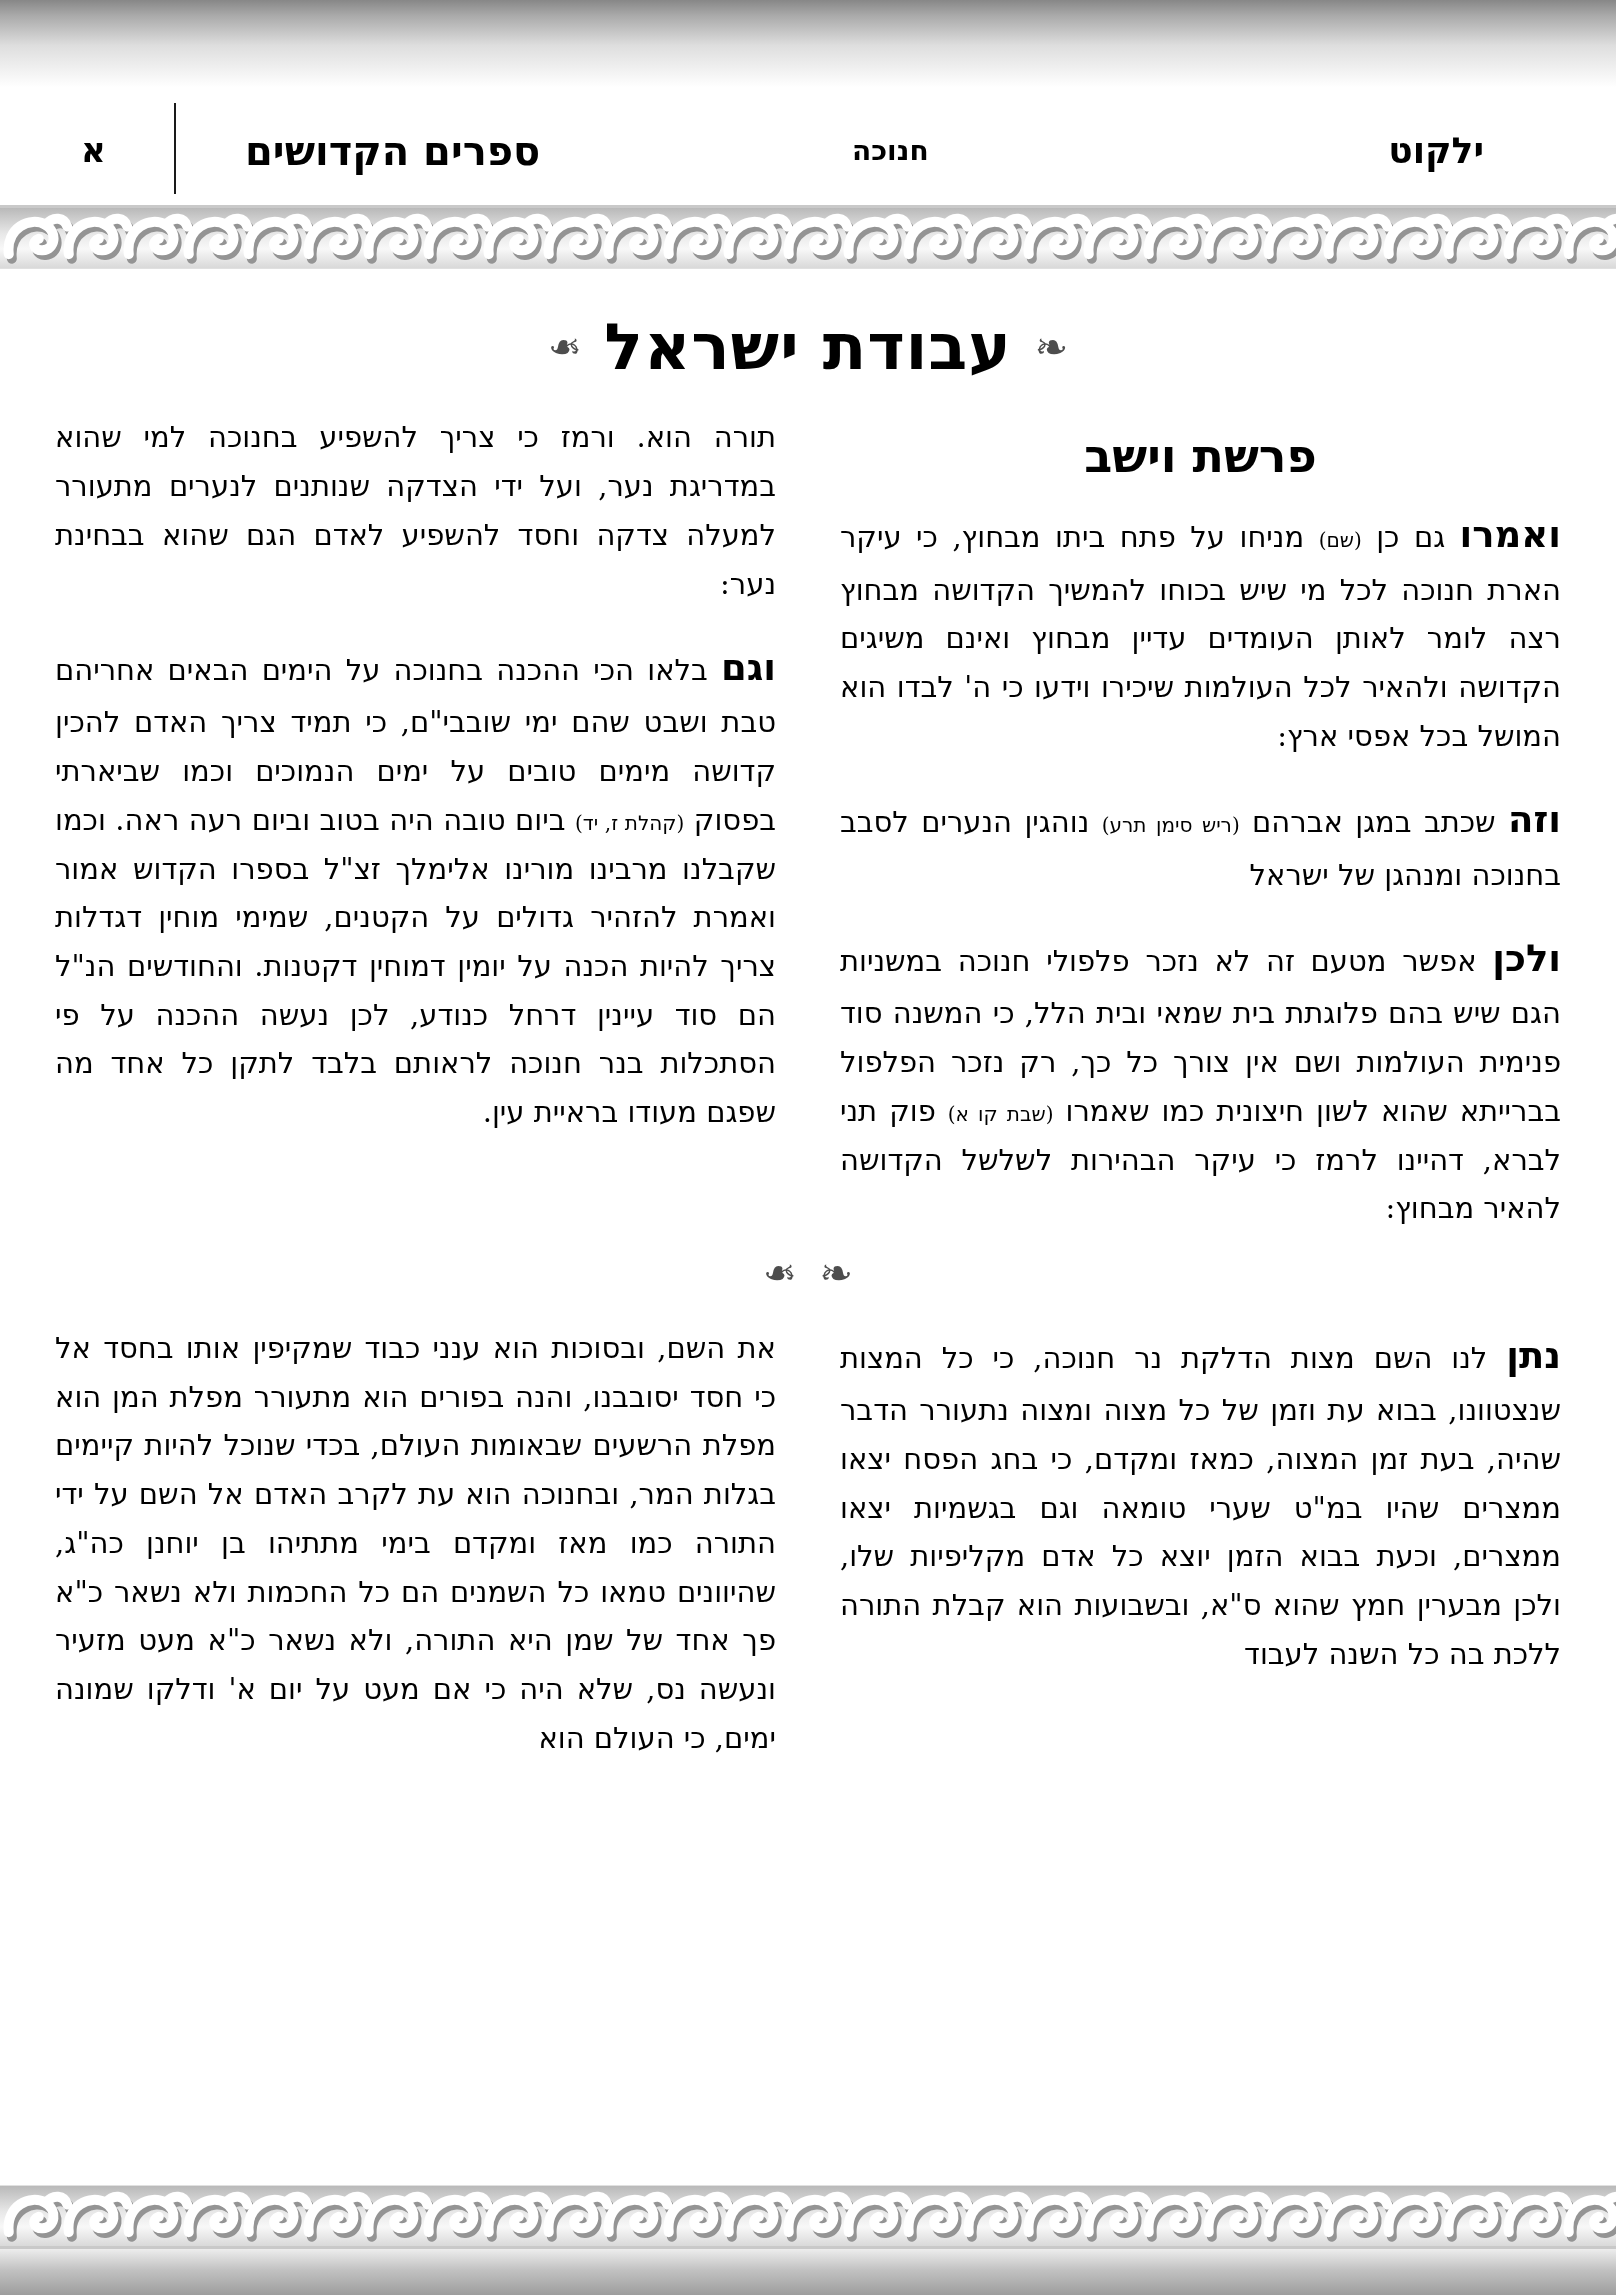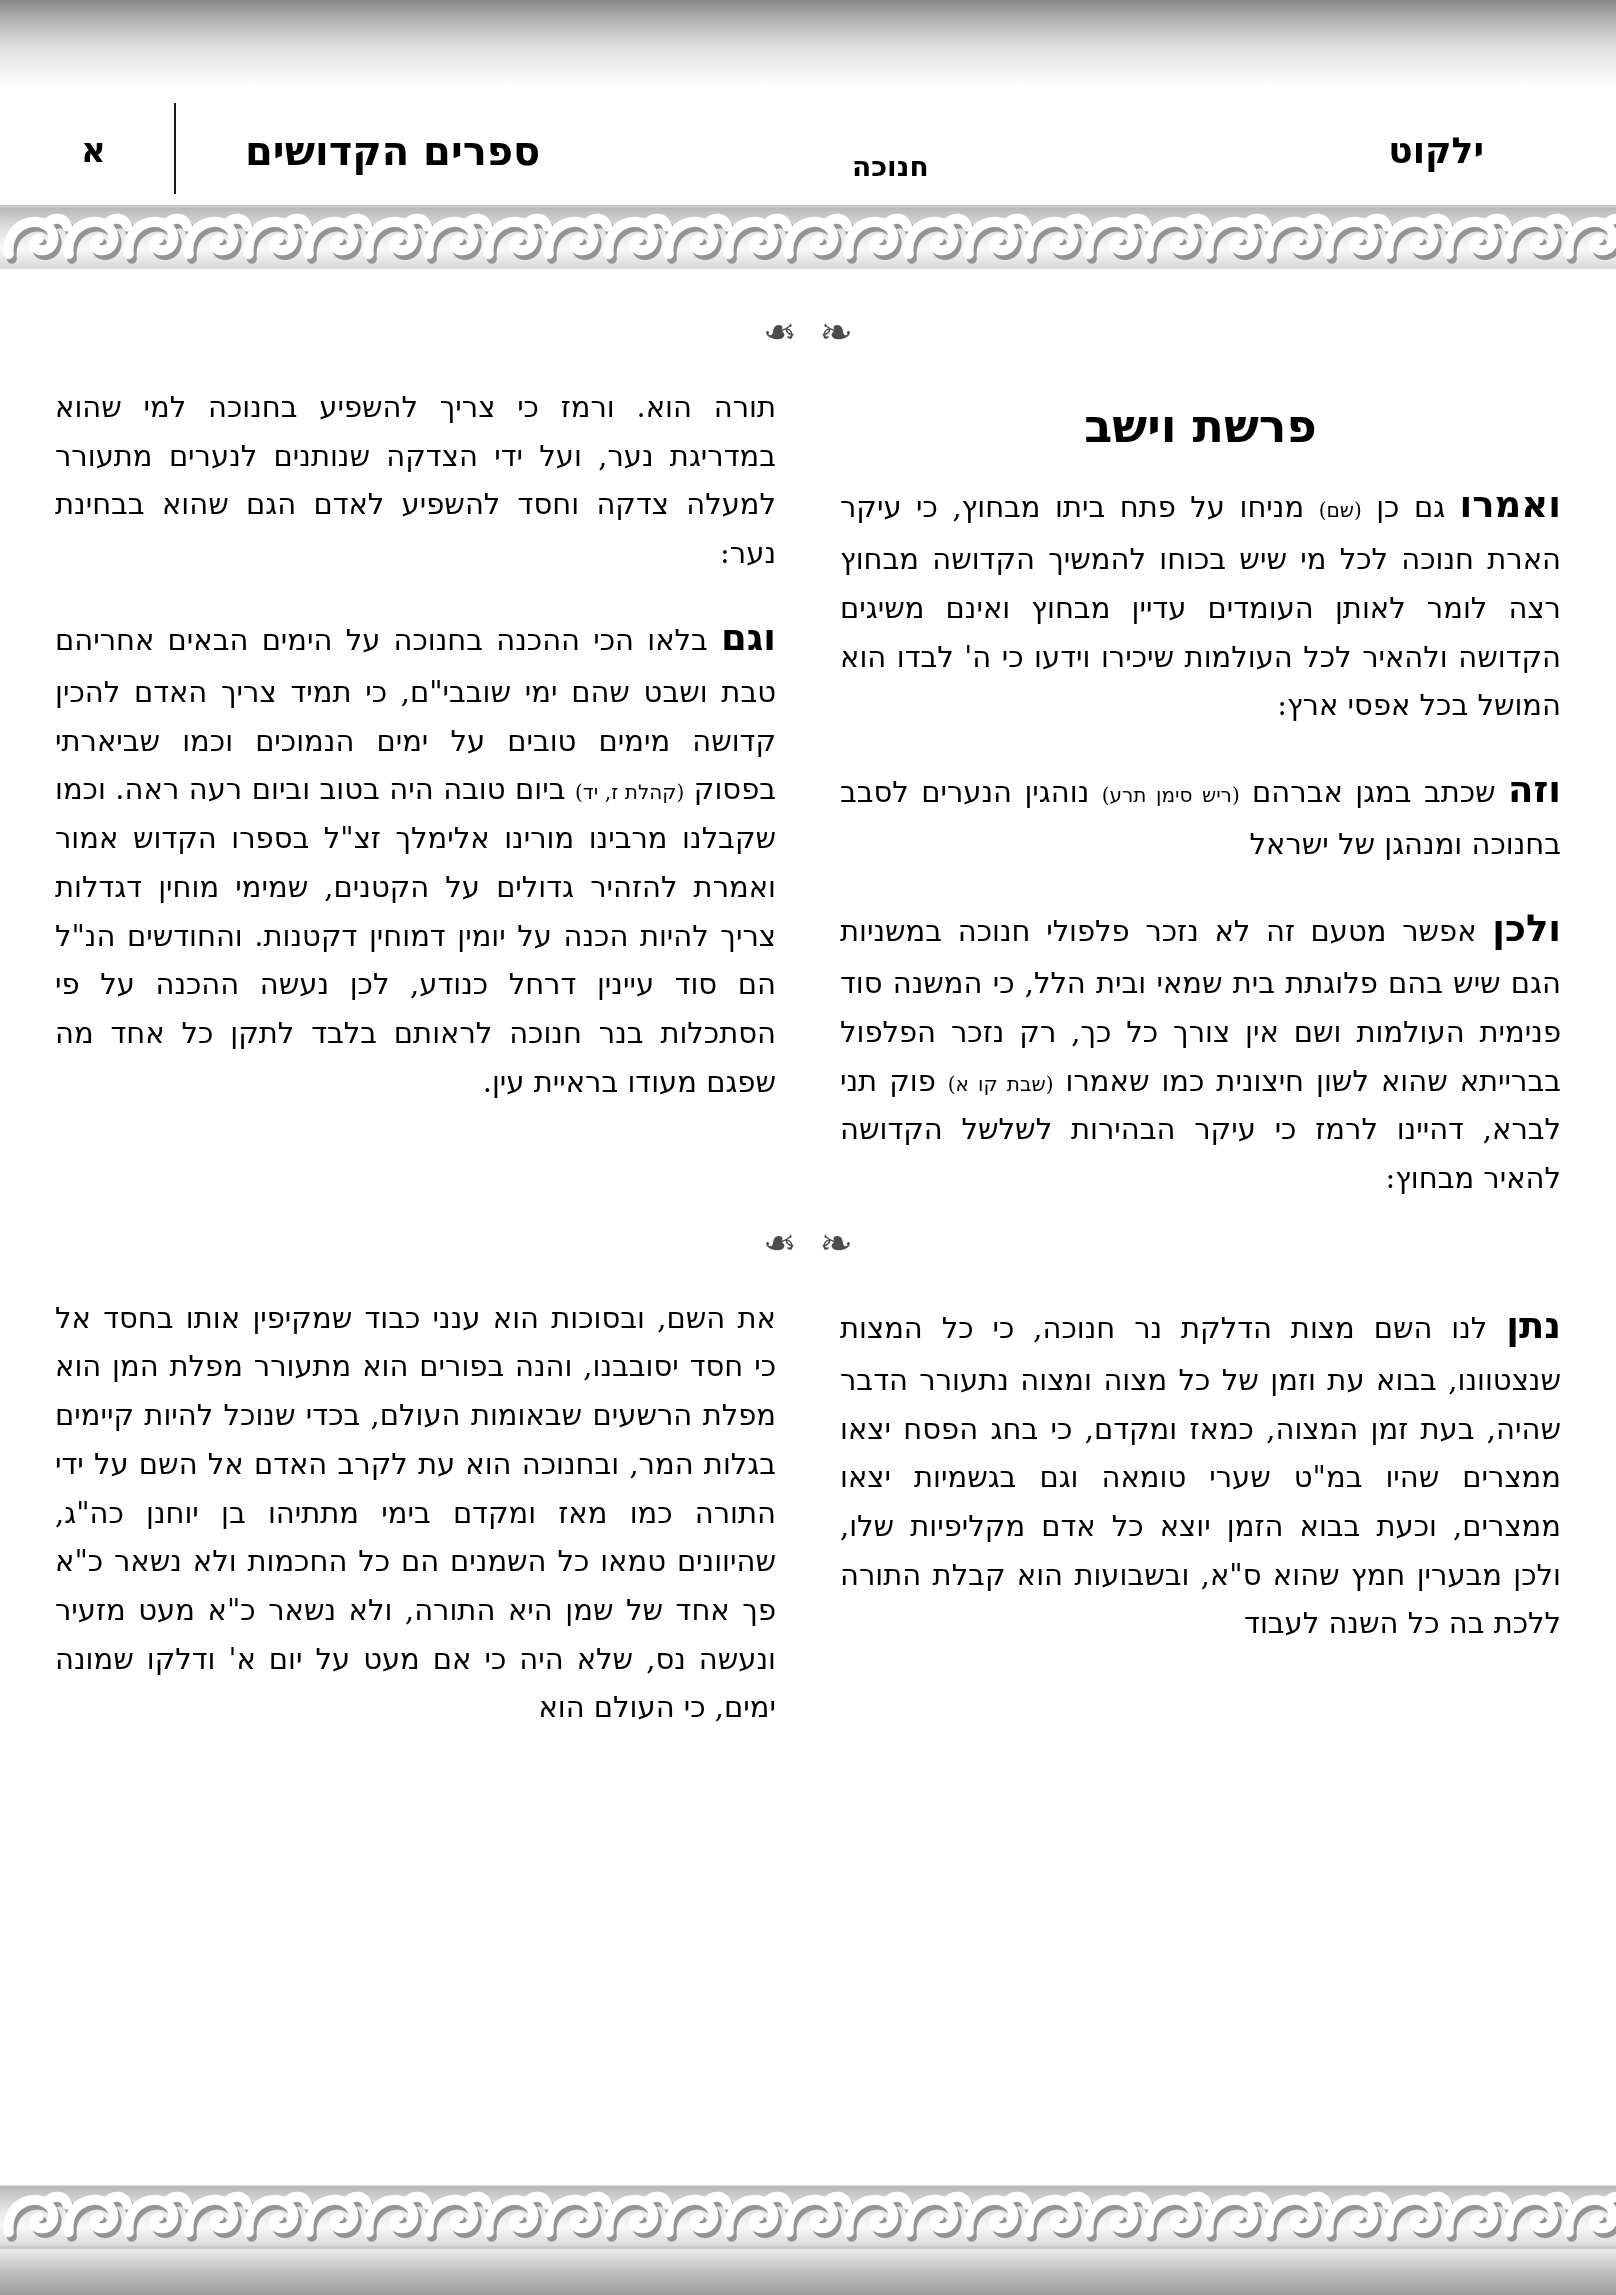--- a/index.html
+++ b/index.html
@@ -8,21 +8,21 @@
     display:flex;flex-direction:column;direction:rtl;
     font-family:"DejaVu Serif","DejaVu Sans",serif;color:#000;
   }
   .top-edge{height:95px;flex:0 0 auto;
     background:linear-gradient(180deg,#878787 0%,#a9a9a9 16%,#dedede 48%,#ffffff 92%);}
   .bottom-edge{height:46px;flex:0 0 auto;
     background:linear-gradient(180deg,#ededed 0%,#c2c2c2 45%,#9d9d9d 100%);}
   .header{height:110px;flex:0 0 auto;position:relative;background:#ffffff;}
   .h-item{position:absolute;top:50%;transform:translateY(-50%);font-weight:bold;white-space:nowrap;}
   .h-yalkut{right:132px;font-size:36px;}
-  .h-chanukah{left:852px;font-size:28px;margin-top:16px;}
+  .h-chanukah{left:852px;font-size:28px;}
   .h-sefarim{left:245px;font-size:40px;}
   .h-divider{position:absolute;left:174px;top:7.7px;width:2.3px;height:91px;background:#1a1a1a;}
   .h-daf{left:81px;font-size:34px;}
   .scroll-band{height:60px;flex:0 0 auto;overflow:hidden;position:relative;
     background:linear-gradient(180deg,#b9b9b9 0%,#e7e7e7 42%,#f8f8f8 68%,#d9d9d9 100%);}
   .scroll-band.top{border-top:3.9px solid #c9c9c9;border-bottom:1.5px solid #e0e0e0;}
   .scroll-band.bottom{border-top:1.5px solid #e0e0e0;border-bottom:3.9px solid #c9c9c9;}
   .content{flex:1 1 auto;padding:23px 43px 0;overflow:hidden;}
   .section-title{display:flex;align-items:center;justify-content:center;gap:23px;margin:20px 0 31px;}
   .section-title .t{font-size:64px;font-weight:bold;letter-spacing:0.8px;line-height:1.1;}
@@ -159,20 +159,21 @@
         <path d="M52 22 C62 10 76 12 80 24" transform="translate(2032,6)" fill="none" stroke="#949494" stroke-width="13" stroke-linecap="round"></path>
         <path d="M4 60 C0 26 32 10 52 22 C68 32 64 54 48 55 C36 56 33 43 43 40" transform="translate(2028,0)" fill="none" stroke="#ffffff" stroke-width="13" stroke-linecap="round"></path>
         <path d="M52 22 C62 10 76 12 80 24" transform="translate(2028,0)" fill="none" stroke="#ffffff" stroke-width="13" stroke-linecap="round"></path>
       </svg></div>
 
   <div class="content">
 
     <div class="section">
       <div class="section-title">
         <span class="flourish">❧</span>
+        <span class="t">עבודת ישראל</span>
         <span class="flourish mirror">❧</span>
       </div>
       <div class="cols">
         <div class="col">
           <div class="parsha">פרשת וישב</div>
           <div>
               <p class="para"><span class="lead">ואמרו</span> <span>גם כן </span><span class="cite">(שם)</span><span> מניחו על פתח ביתו מבחוץ, כי עיקר הארת חנוכה לכל מי שיש בכוחו להמשיך הקדושה מבחוץ רצה לומר לאותן העומדים עדיין מבחוץ ואינם משיגים הקדושה ולהאיר לכל העולמות שיכירו וידעו כי ה' לבדו הוא המושל בכל אפסי ארץ:</span></p>
               <p class="para"><span class="lead">וזה</span> <span>שכתב במגן אברהם </span><span class="cite">(ריש סימן תרע)</span><span> נוהגין הנערים לסבב בחנוכה ומנהגן של ישראל</span></p>
               <p class="para"><span class="lead">ולכן</span> <span>אפשר מטעם זה לא נזכר פלפולי חנוכה במשניות הגם שיש בהם פלוגתת בית שמאי ובית הלל, כי המשנה סוד פנימית העולמות ושם אין צורך כל כך, רק נזכר הפלפול בברייתא שהוא לשון חיצונית כמו שאמרו </span><span class="cite">(שבת קו א)</span><span> פוק תני לברא, דהיינו לרמז כי עיקר הבהירות לשלשל הקדושה להאיר מבחוץ:</span></p>
             </div>

